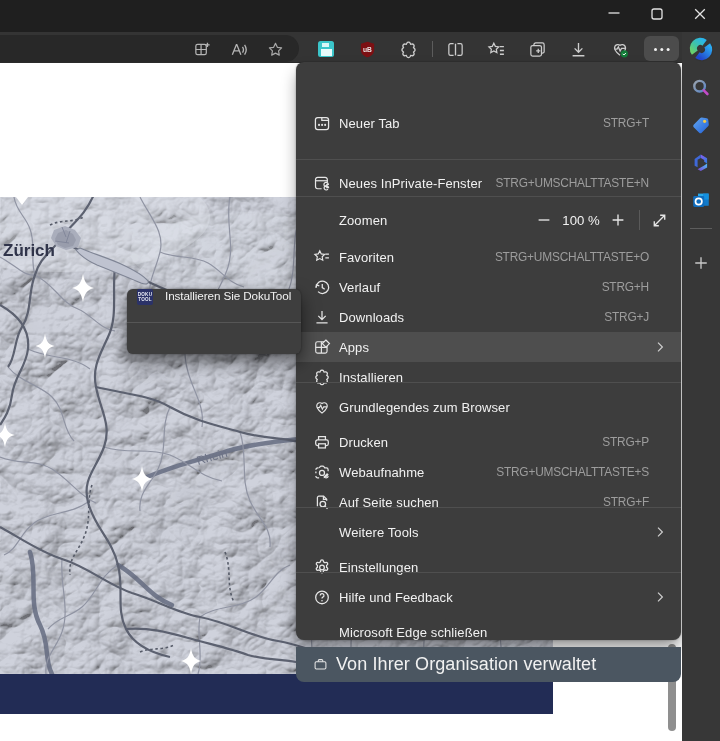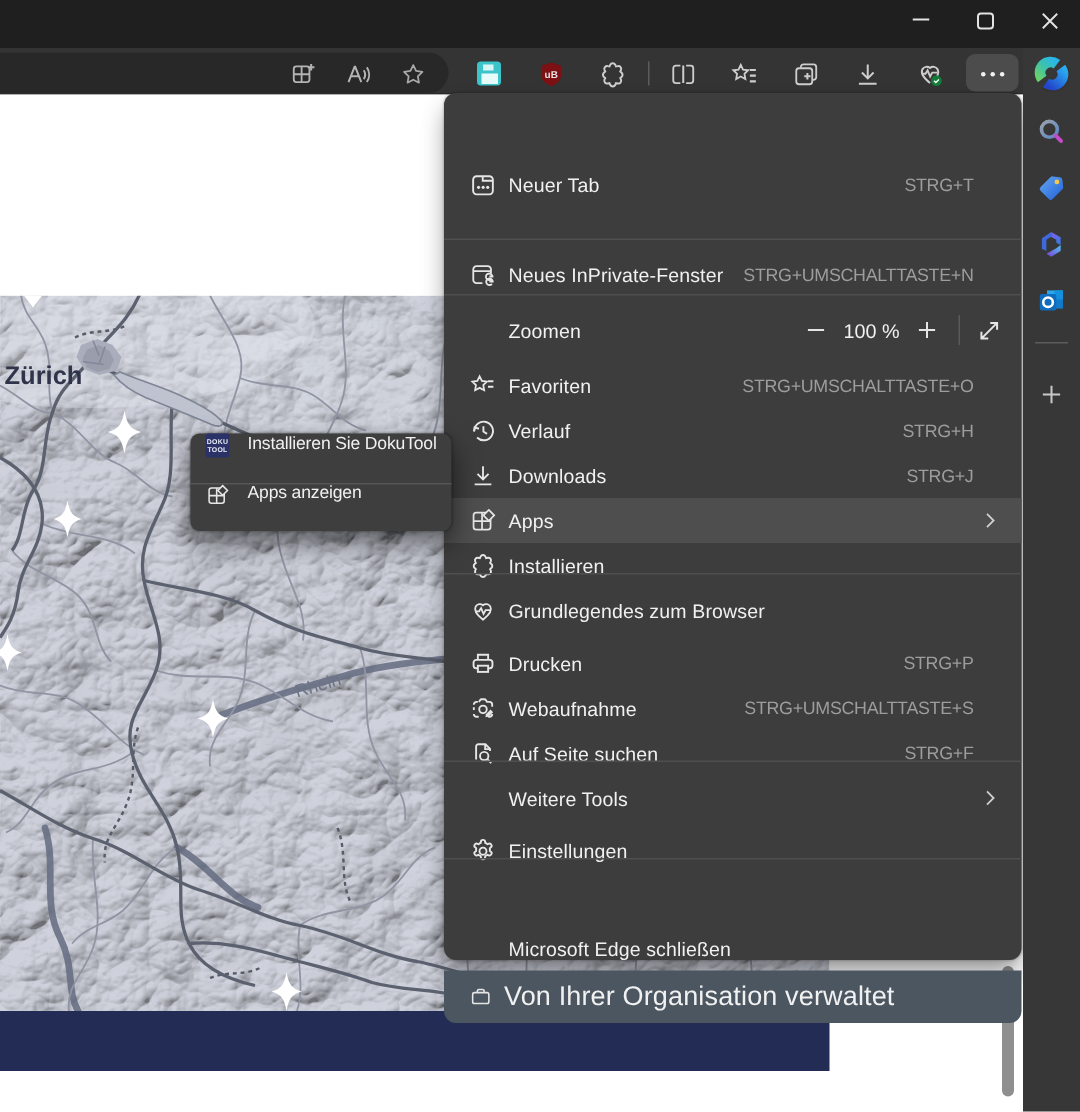--- a/index.html
+++ b/index.html
@@ -390,20 +390,33 @@
   <div class="msep" style="top:445px"></div>
   <div class="mrow" style="top:448px">
       <svg class="ic" viewBox="0 0 20 20">
         <g fill="none" stroke="#e6e6e6" stroke-width="1.4">
           <circle cx="10" cy="10.5" r="2.6"></circle>
           <path d="M8.4 3.7a1.6 1.6 0 0 1 3.2 0l.1.7a6 6 0 0 1 1.6.9l.7-.25a1.6 1.6 0 0 1 1.6 2.77l-.55.5a6 6 0 0 1 0 1.9l.55.5a1.6 1.6 0 0 1-1.6 2.77l-.7-.25a6 6 0 0 1-1.6.9l-.1.7a1.6 1.6 0 0 1-3.2 0l-.1-.7a6 6 0 0 1-1.6-.9l-.7.25a1.6 1.6 0 0 1-1.6-2.77l.55-.5a6 6 0 0 1 0-1.9l-.55-.5A1.6 1.6 0 0 1 6 5.05l.7.25a6 6 0 0 1 1.6-.9z"></path>
         </g>
       </svg>
       <span class="lb">Einstellungen</span>
     </div>
+  <div class="mrow" style="top:478px">
+      <svg class="ic" viewBox="0 0 20 20">
+        <g fill="none" stroke="#e6e6e6" stroke-width="1.4">
+          <circle cx="10" cy="10.5" r="7"></circle>
+          <path d="M8 8.3a2.1 2.1 0 1 1 3 1.9c-.75.35-1 .8-1 1.6"></path>
+        </g>
+        <circle cx="10" cy="14.2" r="0.9" fill="#e6e6e6"></circle>
+      </svg>
+      <span class="lb">Hilfe und Feedback</span>
+      <svg class="arr" width="16" height="16" viewBox="0 0 20 20">
+        <path d="M7.5 4.5l5.5 5.5-5.5 5.5" fill="none" stroke="#cfcfcf" stroke-width="1.5"></path>
+      </svg>
+    </div>
   <div class="msep" style="top:510px"></div>
   <div class="mrow" style="top:513px">
       <span class="lb noic">Microsoft Edge schließen</span>
     </div>
   <div class="mrow" id="orgrow" style="top:543px">
       <svg class="ic" viewBox="0 0 20 20" style="width:15px;height:15px;margin-left:17px">
         <g fill="none" stroke="#e6e6e6" stroke-width="1.4">
           <rect x="2.8" y="6.3" width="14.4" height="9.7" rx="1.6"></rect>
           <path d="M7 6.3V4.9a1.4 1.4 0 0 1 1.4-1.4h3.2A1.4 1.4 0 0 1 13 4.9v1.4"></path>
         </g>
@@ -413,30 +426,20 @@
 </div>
 <div id="submenu" class="abs">
   <div class="srow" style="top:0">
     <div class="ic" style="background:#2b3268;border-radius:2px;display:flex;flex-direction:column;align-items:center;justify-content:center;color:#e9ebf5;font-size:4.6px;font-weight:bold;line-height:1.15;letter-spacing:.2px">
         <span>DOKU</span>
         <span>TOOL</span>
       </div>
     <span class="lb">Installieren Sie DokuTool</span>
   </div>
   <div class="ssep"></div>
-  <div class="srow" style="top:33px">
-    <svg class="ic" viewBox="0 0 20 20">
-        <g fill="none" stroke="#e6e6e6" stroke-width="1.3">
-          <rect x="3" y="4.2" width="12.6" height="12.6" rx="2"></rect>
-          <path d="M9.3 4.2v12.6M3 10.5h12.6"></path>
-          <path d="M14.3 2.2l4 4-4 4-4-4z" fill="#3e3e3e"></path>
-        </g>
-      </svg>
-    <span class="lb">Apps anzeigen</span>
-  </div>
 </div>
 <div id="sidebar" class="abs">
   <svg class="abs" style="left:9px;top:46px" width="20" height="20" viewBox="0 0 20 20">
     <defs>
         <linearGradient id="sg1" x1="0" y1="0" x2="1" y2="1">
           <stop offset="0" stop-color="#9aa2ac"></stop>
           <stop offset="1" stop-color="#5a86c8"></stop>
         </linearGradient>
       </defs>
     <circle cx="8.6" cy="8.2" r="5.3" fill="none" stroke="url(#sg1)" stroke-width="2.4"></circle>

